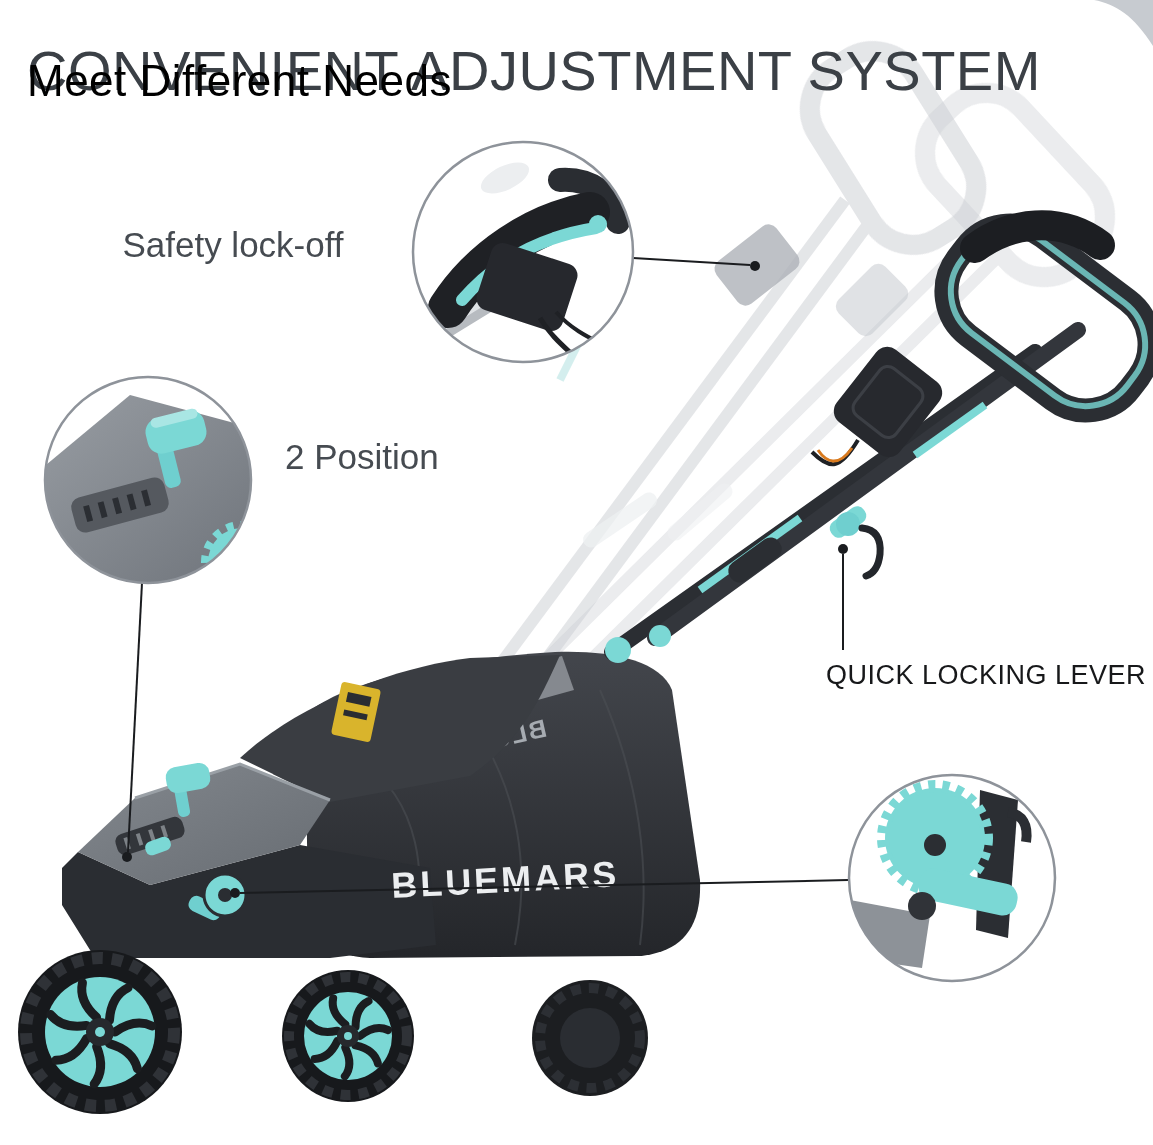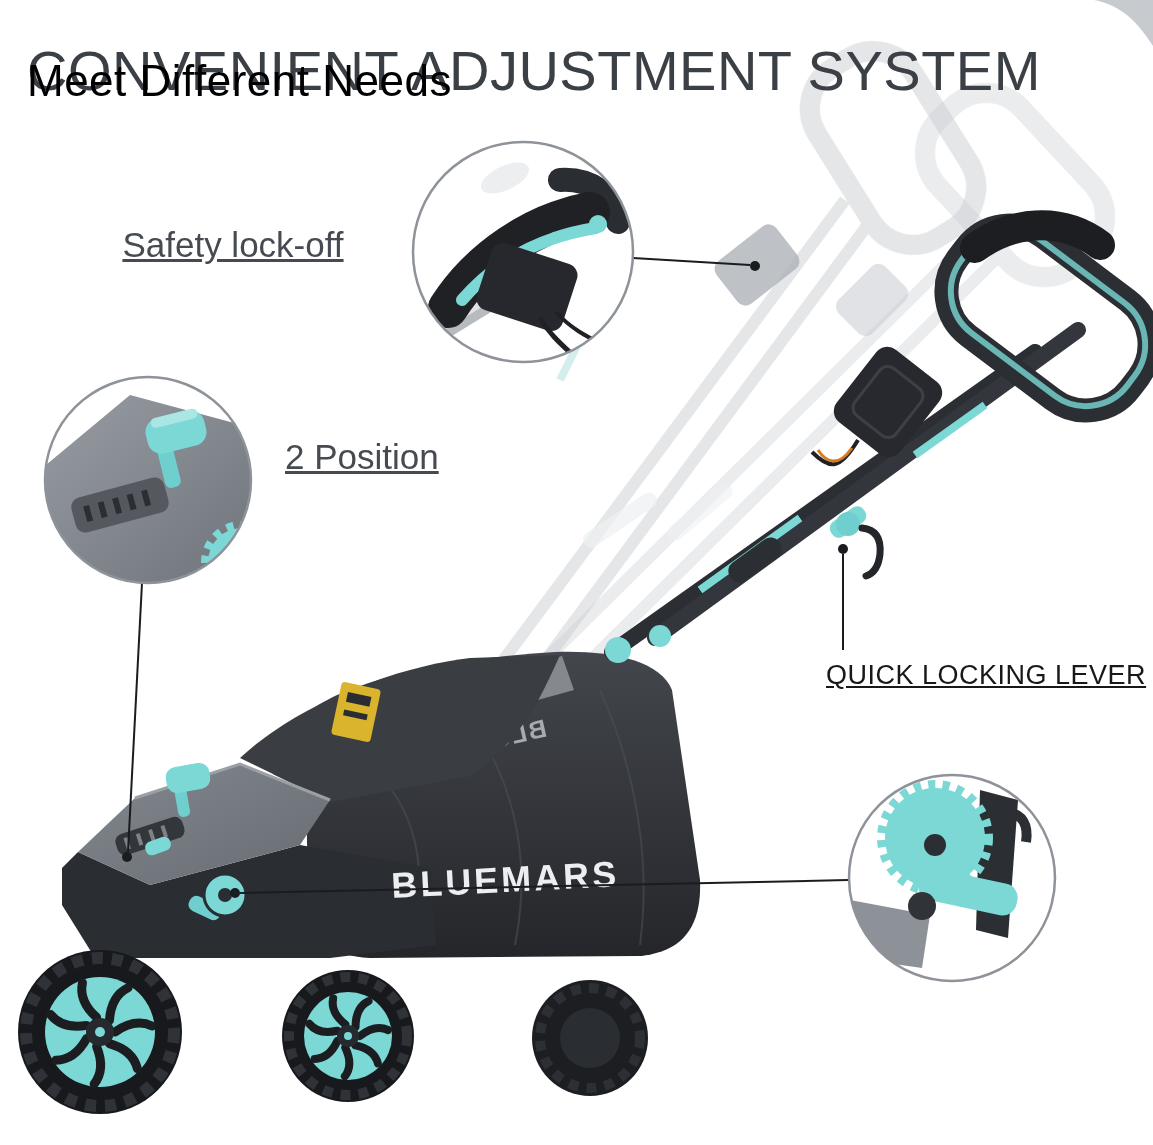--- a/index.html
+++ b/index.html
@@ -18,21 +18,21 @@
     color:#3b4046;white-space:nowrap;
   }
   .page-subtitle{
     position:absolute;left:27px;top:56px;
     font-size:44px;font-weight:400;letter-spacing:0.5px;
     color:#000000;white-space:nowrap;
   }
   .callout-label{
     position:absolute;
     font-size:35px;font-weight:400;color:#464b51;
-    line-height:50px;text-align:center;text-decoration:underline;
+    line-height:50px;text-align:center;
   }
   .label-safety{left:58px;top:220px;width:350px;}
   .label-depth{left:285px;top:432px;width:270px;text-align:left;}
   .label-quick{
     left:826px;top:658px;width:330px;
     font-size:27px;letter-spacing:0.5px;color:#17181a;
     text-align:left;white-space:nowrap;line-height:34px;
   }
   .label-height{left:735px;top:992px;width:340px;}
 </style>

